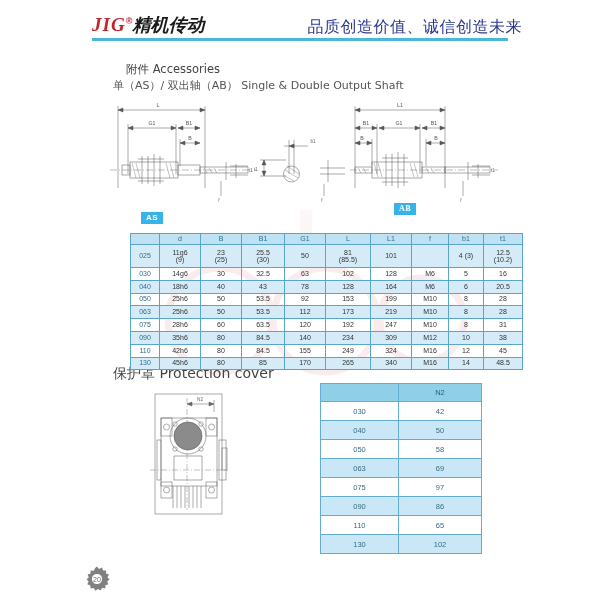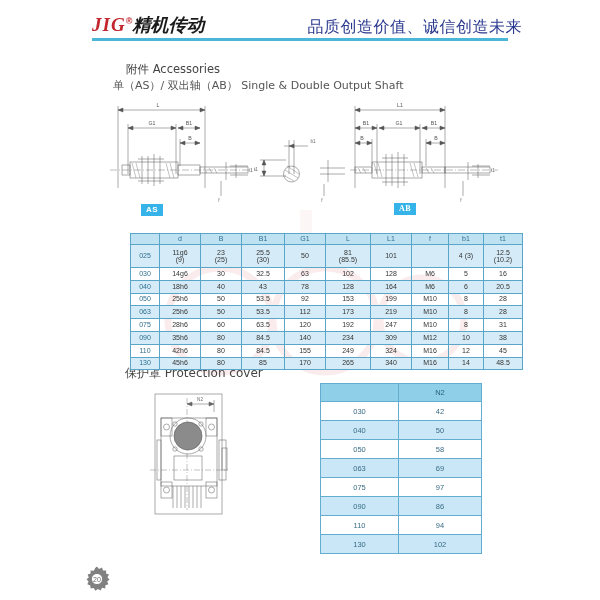--- a/index.html
+++ b/index.html
@@ -38,34 +38,34 @@
     background:#4bb7d8;
   }
 
   
   .sec-title{
     position:absolute;font-size:11px;color:#444;white-space:nowrap;
     font-family:"DejaVu Sans",sans-serif;
   }
   .sec-title.t1{left:113px;top:62px;font-size:11.5px;padding-left:13px;}
   .sec-title.t2{left:113px;top:78px;font-size:11px;color:#555;}
-  .sec-title.t3{left:113px;top:365px;font-size:12px;margin-left:12px;}
+  .sec-title.t3{left:113px;top:365px;font-size:14px;}
 
   
   .draw{position:absolute;z-index:2;}
   .dwg-as{left:108px;top:96px;}
   .dwg-mid{left:250px;top:96px;}
   .dwg-ab{left:350px;top:96px;}
   .dwg-cover{left:142px;top:382px;}
   .tag{
     position:absolute;background:#36b3e8;color:#fff;font-size:8px;
     padding:1px 5px 1.5px 5px;letter-spacing:.5px;font-weight:bold;
     font-family:"Liberation Sans",sans-serif;
   }
-  .tag.as{left:141px;top:204px;}
+  .tag.as{left:141px;top:212px;}
   .tag.ab{left:394px;top:203px;font-family:Liberation Serif, serif;}
 
   
   table{border-collapse:collapse;position:absolute;z-index:2;}
   .main-table{left:130px;top:233px;}
   .main-table th,.main-table td{
     border:1px solid #5aa6c9;
     font-size:7px;
     text-align:center;
     vertical-align:middle;
@@ -484,21 +484,21 @@
         <tr>
           <td>075</td>
           <td>97</td>
         </tr>
         <tr class="alt">
           <td>090</td>
           <td>86</td>
         </tr>
         <tr>
           <td>110</td>
-          <td>94</td>
+          <td>65</td>
         </tr>
         <tr class="alt">
           <td>130</td>
           <td>102</td>
         </tr>
       </tbody>
   </table>
 
   <div class="pagebadge">
     <svg width="26" height="26" viewBox="0 0 26 26">

